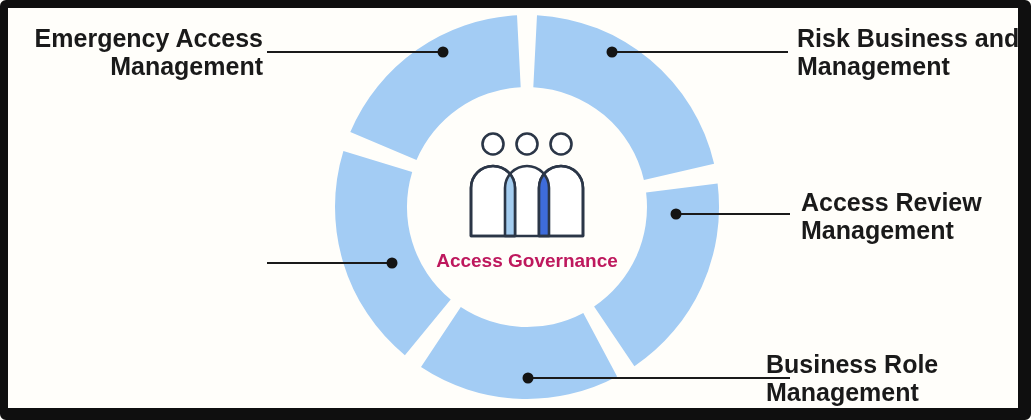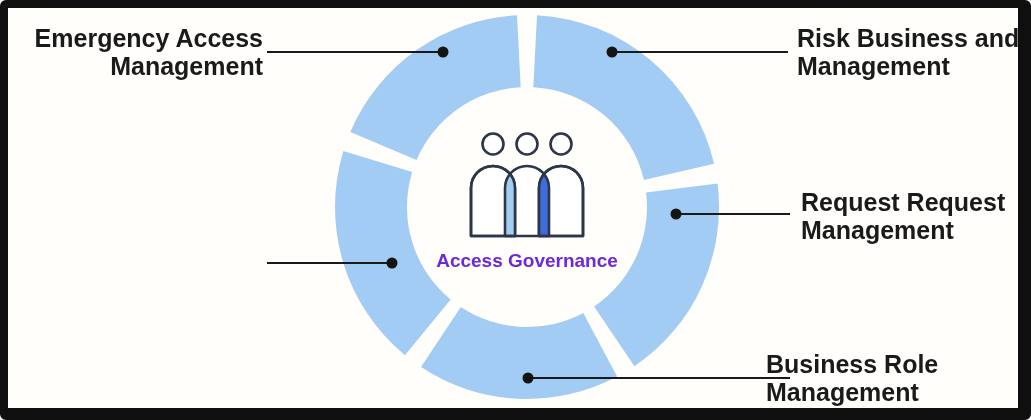--- a/index.html
+++ b/index.html
@@ -77,21 +77,21 @@
   }
   .align-right { text-align: right; }
   .align-left  { text-align: left; }
   .center-label {
     position: absolute;
     z-index: 2;
     left: 387px;
     top: 250px;
     width: 280px;
     text-align: center;
-    color: #6d28d9;
+    color: #be185d;
     font-size: 19px;
     font-weight: 700;
     white-space: nowrap;
   }
   .pos-emergency      { right: 768px; top: 24px;  }
   .pos-risk           { left: 797px;  top: 24px;  }
   .pos-access-request { left: 801px;  top: 188px; }
   .pos-business-role  { left: 766px;  top: 350px; }
   .pos-user-sod       { right: 768px; top: 237px; }
 </style>
@@ -159,21 +159,21 @@
     <span>Emergency Access</span>
     <span>Management</span>
   </div>
 
   <div class="side-label align-left pos-risk">
     <span>Risk Business and</span>
     <span>Management</span>
   </div>
 
   <div class="side-label align-left pos-access-request">
-    <span>Request Request</span>
+    <span>Access Review</span>
     <span>Management</span>
   </div>
 
   <div class="side-label align-left pos-business-role">
     <span>Business Role</span>
     <span>Management</span>
   </div>
 
 
   <div class="center-label">Access Governance</div>

